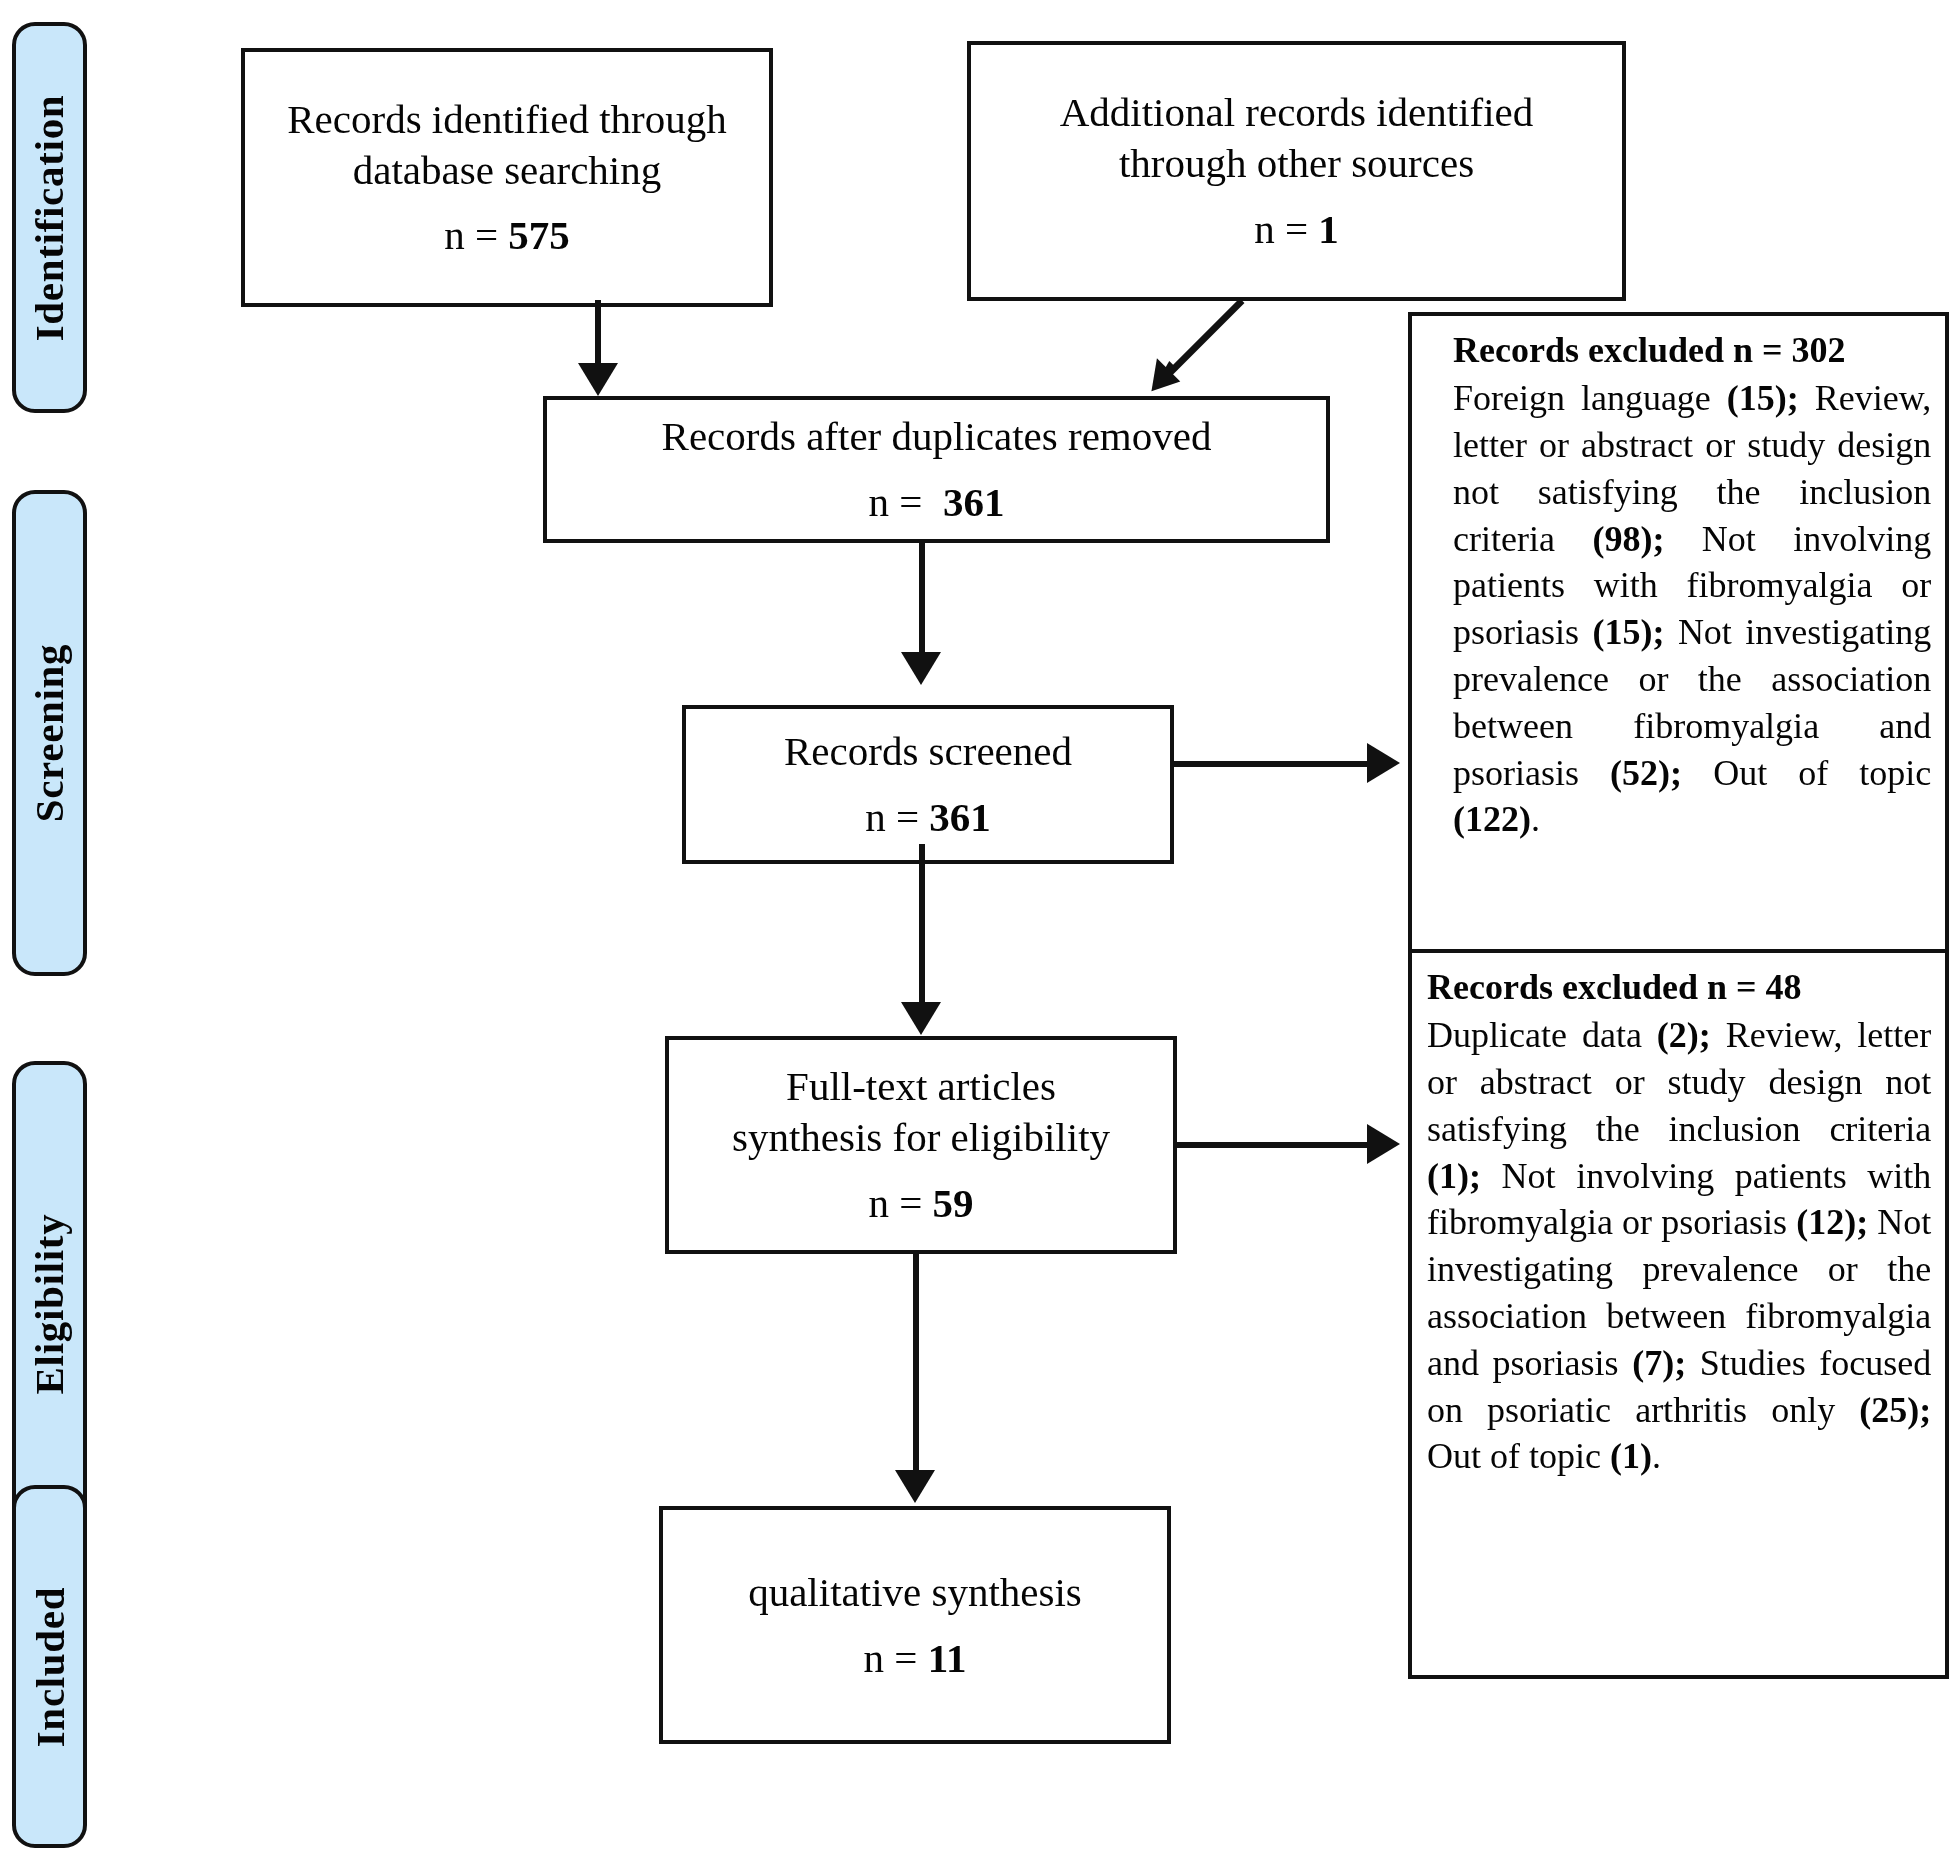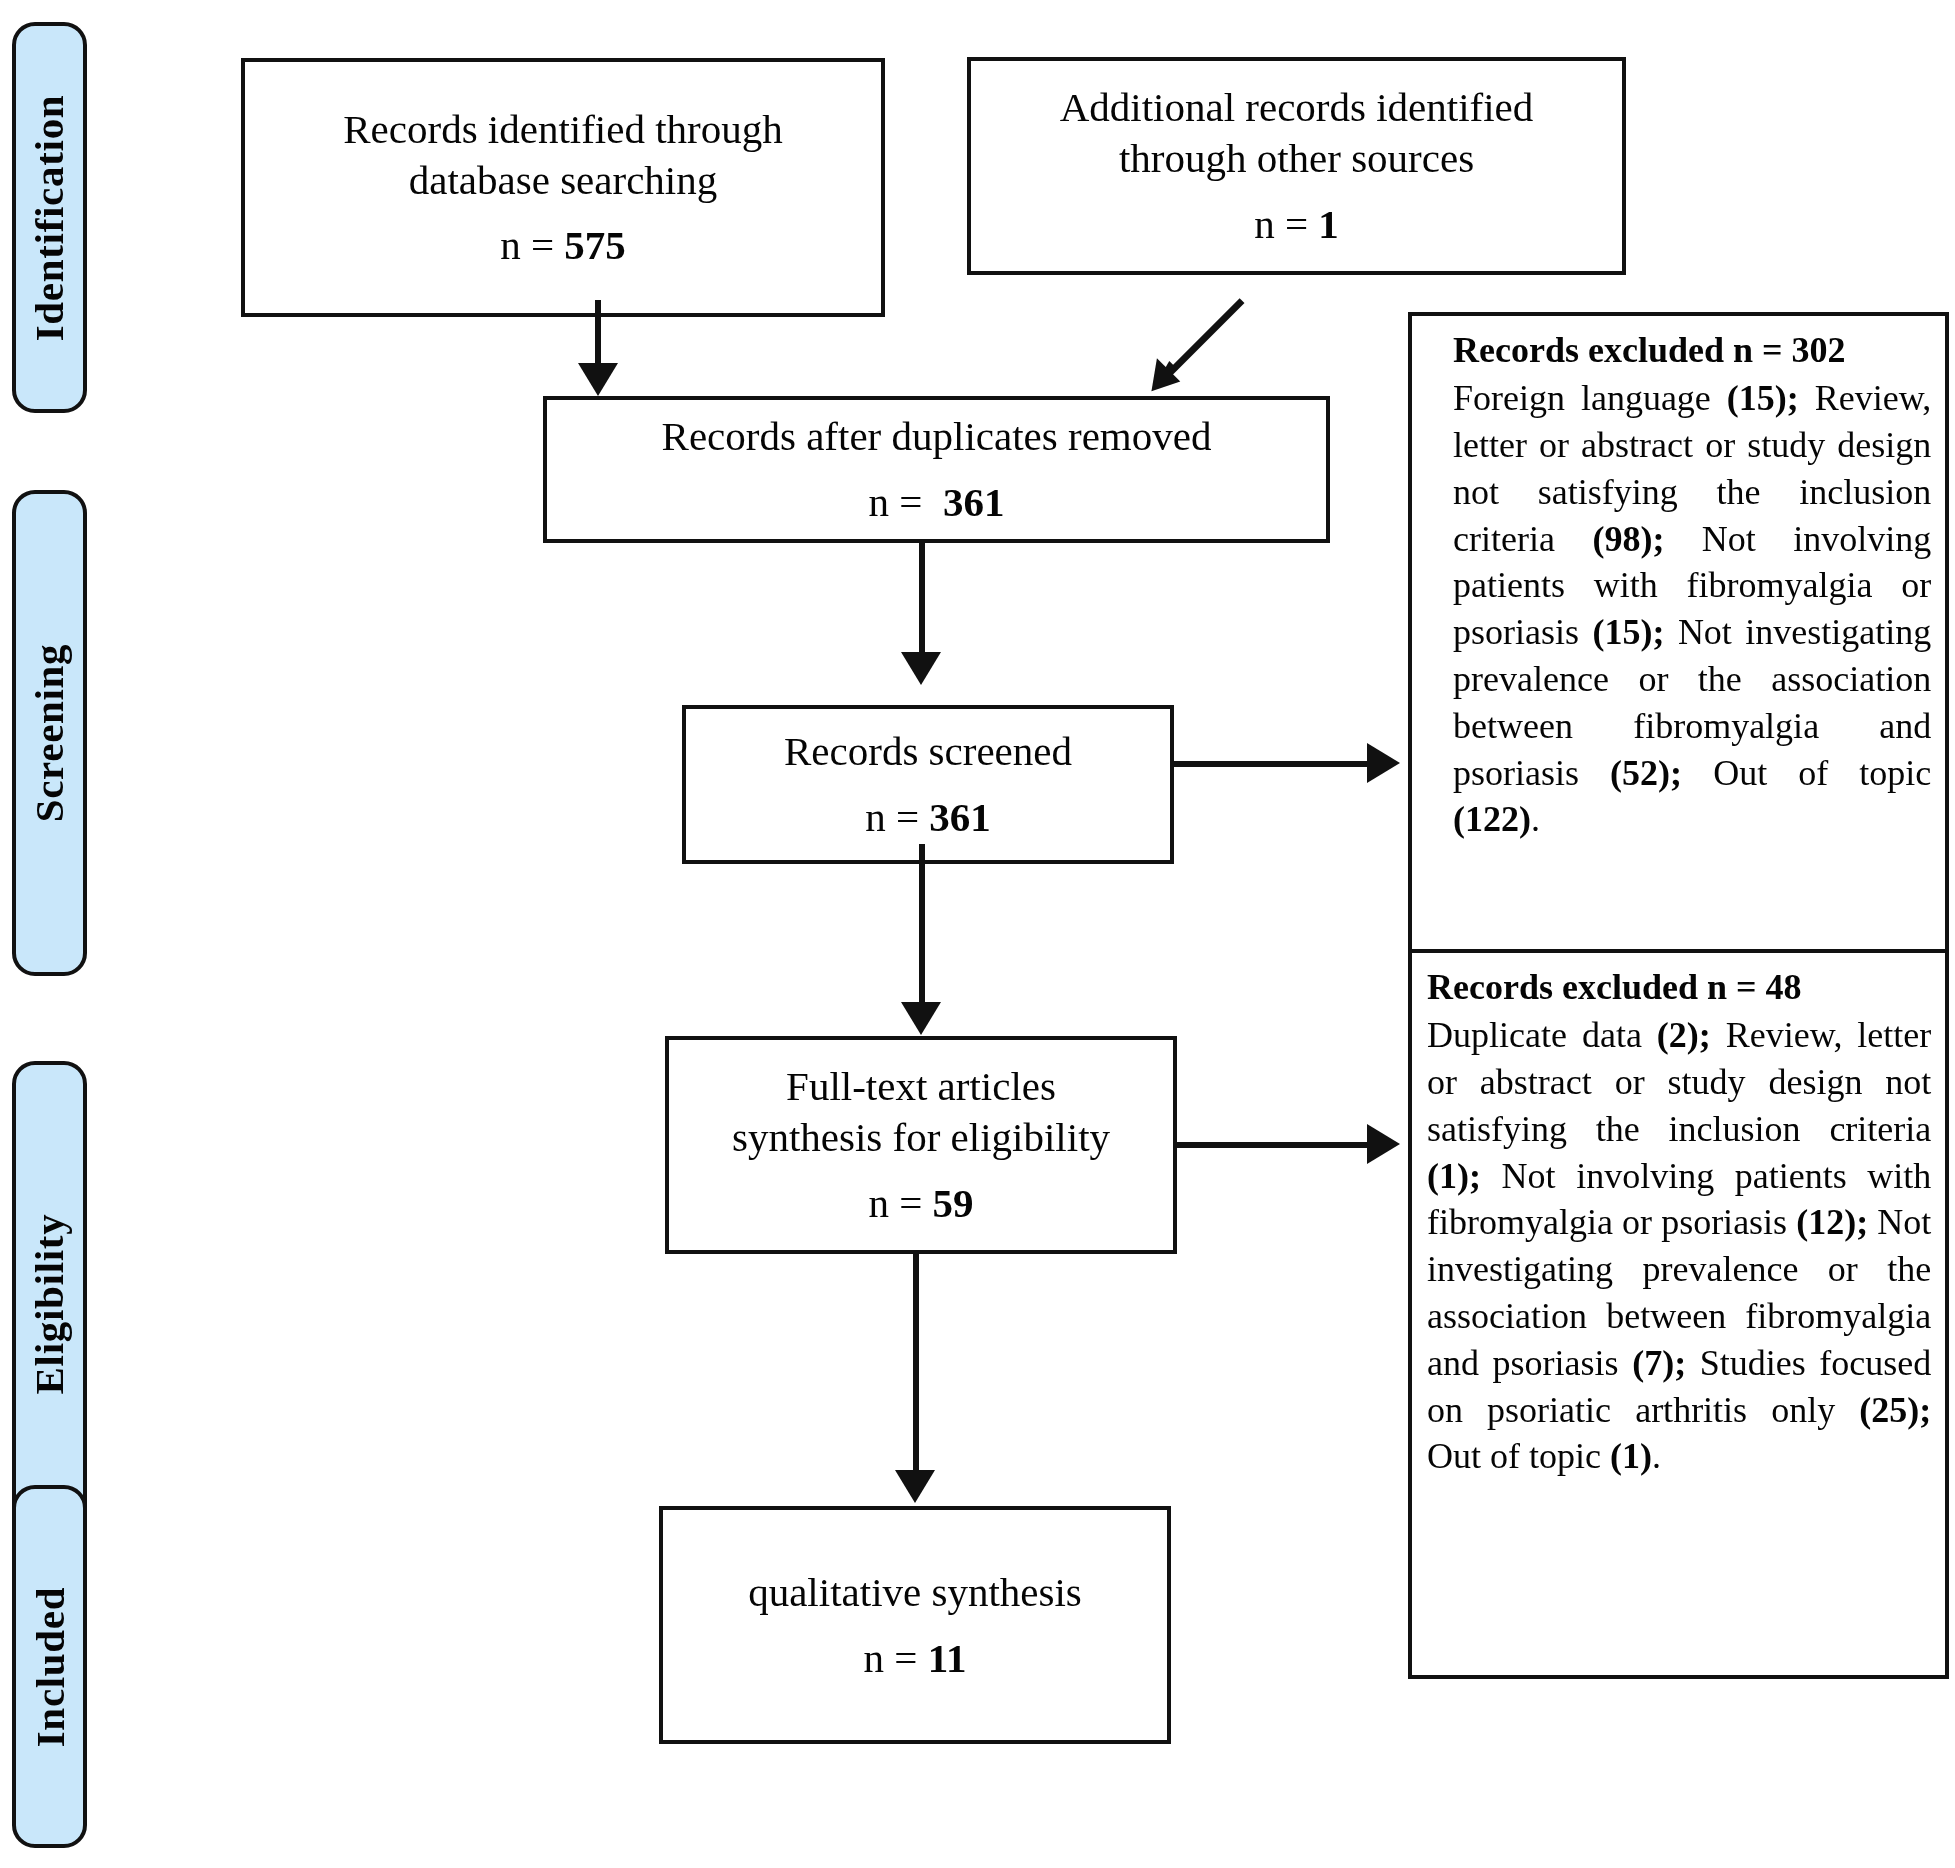--- a/index.html
+++ b/index.html
@@ -130,27 +130,27 @@
   </div>
 
   <div class="stage-pill" style="left:12.3px; top:1061px; width:75px; height:486px;">
     <span class="stage-label">Eligibility</span>
   </div>
 
   <div class="stage-pill" style="left:12.3px; top:1485px; width:75px; height:363px;">
     <span class="stage-label">Included</span>
   </div>
 
-  <div class="flow-box" style="left:241px; top:58px; width:644px; height:259px;">
+  <div class="flow-box" style="left:241px; top:48px; width:532px; height:259px;">
     <div class="line">Records identified through</div>
     <div class="line">database searching</div>
     <div class="count-line"><span>n = </span><b>575</b></div>
   </div>
 
-  <div class="flow-box" style="left:967px; top:41px; width:659px; height:218px;margin-top:16px;">
+  <div class="flow-box" style="left:967px; top:41px; width:659px; height:260px;">
     <div class="line">Additional records identified</div>
     <div class="line">through other sources</div>
     <div class="count-line"><span>n = </span><b>1</b></div>
   </div>
 
   <div class="flow-box" style="left:543px; top:396px; width:787px; height:147px;">
     <div class="line">Records after duplicates removed</div>
     <div class="count-line"><span>n =  </span><b>361</b></div>
   </div>
 

